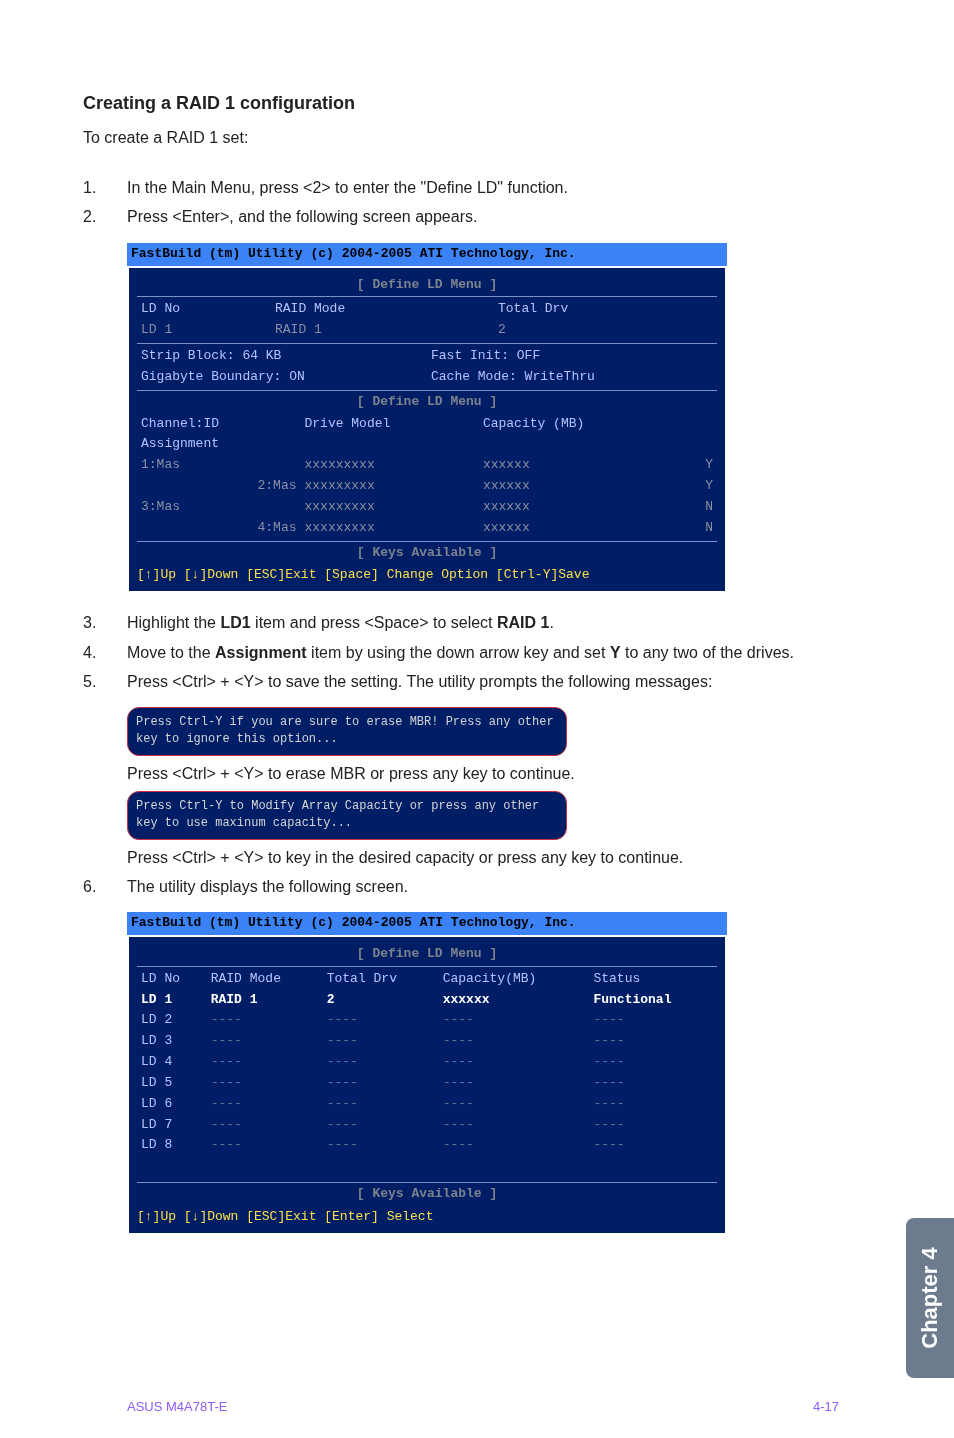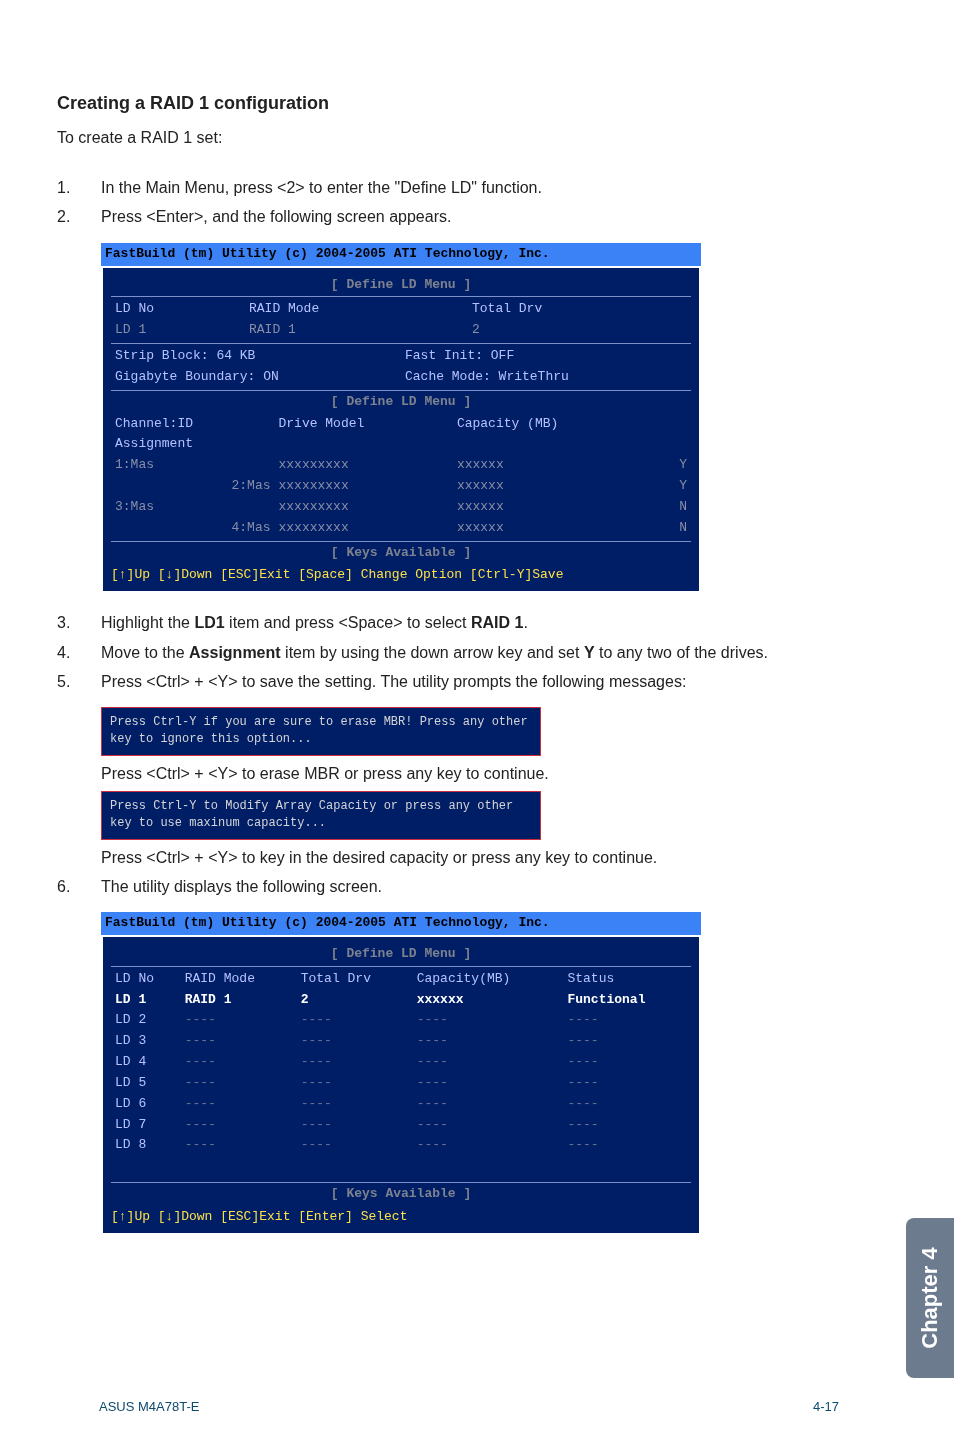--- a/index.html
+++ b/index.html
@@ -1,17 +1,17 @@
 <!DOCTYPE html>
 <html><head>
 <meta charset="utf-8">
 <style>
   * { margin:0; padding:0; box-sizing:border-box; }
   body { width:954px; height:1438px; font-family: Arial, Helvetica, sans-serif; background:#fff; color:#222; position:relative; }
-  .content { padding:90px 120px 0 57px; font-size:16px; line-height:1.45; }
+  .content { padding:90px 120px 0 83px; font-size:16px; line-height:1.45; }
   h2 { font-size:18px; font-weight:bold; margin-bottom:10px; }
   .para { margin-bottom:27px; }
   .ol { margin-bottom:14px; }
   .ol-item { display:flex; margin-bottom:6px; }
   .ol-num { width:44px; flex-shrink:0; }
   .ol-body { flex:1; }
   .indent-sub { margin-left:44px; margin-top:6px; margin-bottom:6px; }
   b { font-weight:bold; }
 
   
@@ -21,27 +21,27 @@
   .center-label { text-align:center; color:#d0d000; font-weight:bold; margin:2px 0; }
   .gray { color:#7d828f; }
   .cyan { color:#b5c2ff; }
   table.bios-tbl { width:100%; border-collapse:collapse; }
   table.bios-tbl td, table.bios-tbl th { text-align:left; padding:1px 4px; font-weight:normal; white-space:nowrap; }
   .hdr-row th { color:#b5c2ff; font-weight:bold; }
   .light-row td { color:#888ea5; }
   .subline { border-top:1px solid #7e90c8; margin:2px 0; }
 
   
-  .msgbox { margin:6px 0 6px 44px; width:440px; background:#001e66; color:#d5d5d5; border:1px solid #cc3040; border-radius:0; font-family:"Courier New",monospace; font-size:12px; padding:6px 8px; white-space:pre-wrap; }
+  .msgbox { margin:6px 0 6px 44px; width:440px; background:#001e66; color:#d5d5d5; border:1px solid #cc3040; border-radius:12px; font-family:"Courier New",monospace; font-size:12px; padding:6px 8px; white-space:pre-wrap; }
 
   
   .chapter-tab { position:absolute; right:0; bottom:60px; width:48px; height:160px; background:#6c7b8d; color:#fff; border-top-left-radius:8px; border-bottom-left-radius:8px; display:flex; align-items:center; justify-content:center; }
   .chapter-tab span { transform:rotate(-90deg); font-size:22px; font-weight:600; white-space:nowrap; }
 
-  .footer { position:absolute; bottom:24px; left:99px; right:115px; display:flex; justify-content:space-between; font-size:13px; color:#0c4a6e; }
+  .footer { position:absolute; bottom:24px; left:127px; right:115px; display:flex; justify-content:space-between; font-size:13px; color:#8b5cf6; }
 
   
   .bios-tbl2 th, .bios-tbl2 td { padding:1px 6px; }
   .bios-tbl2 th { color:#b5c2ff; font-weight:bold; }
   .bios-tbl2 .dash { color:#6a7596; }
   .bios-tbl2 .row-hi td { font-weight:bold; color:#fff; }
   .keys-row { color:#fde047; margin-top:4px; }
 </style>
 </head>
 <body>

